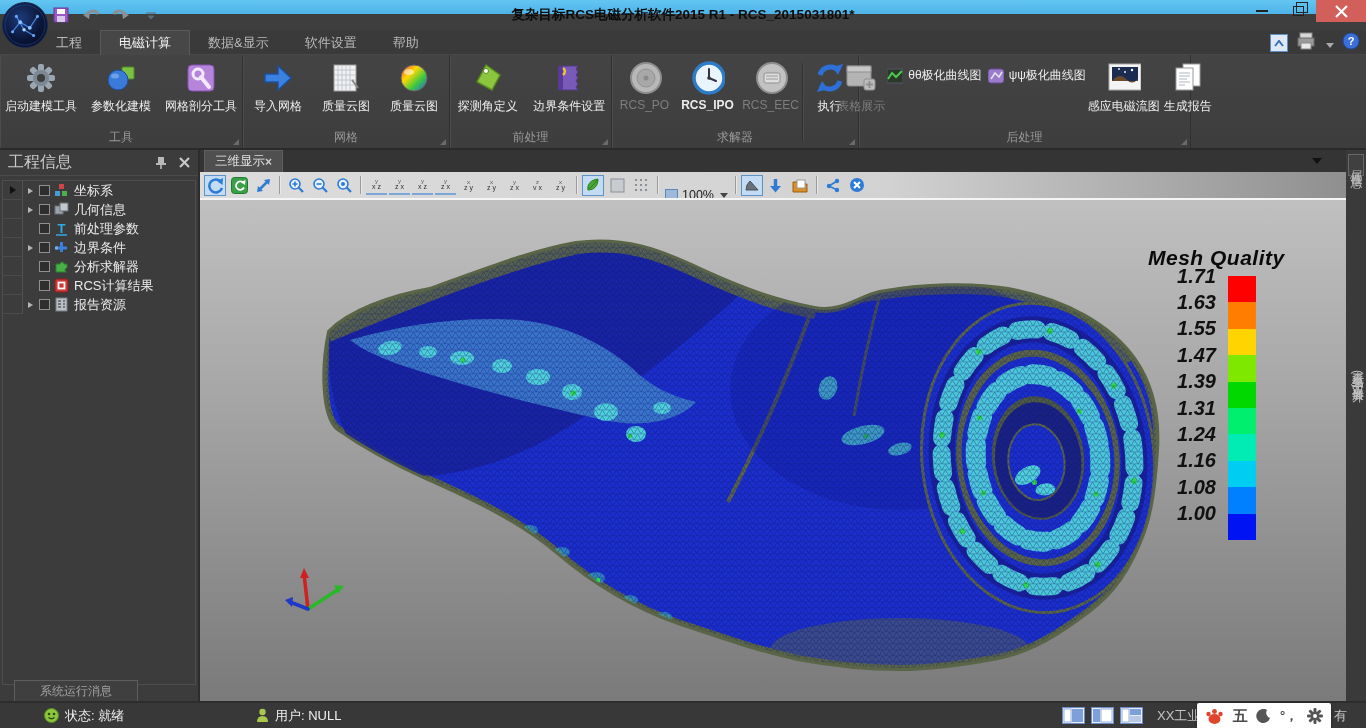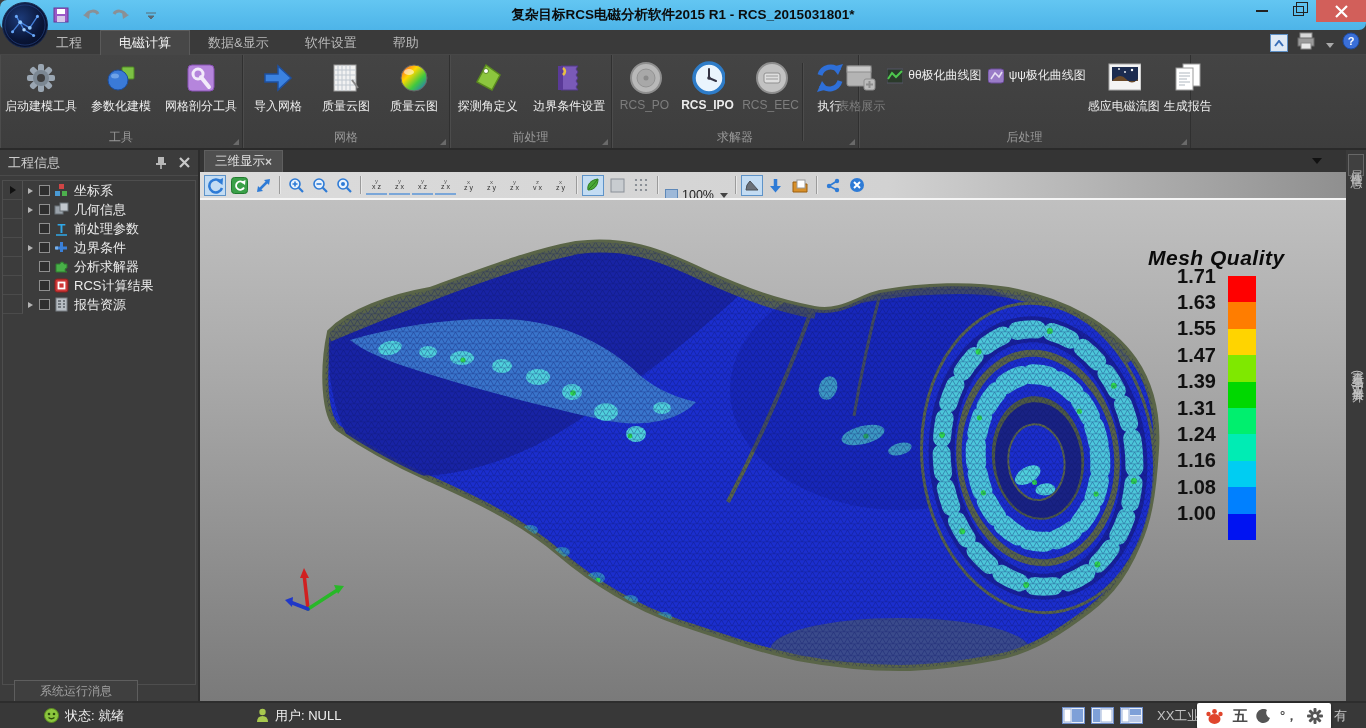--- a/index.html
+++ b/index.html
@@ -1,21 +1,21 @@
 <!DOCTYPE html>
 <html><head>
 <meta charset="utf-8">
 <style>
   * { margin:0; padding:0; box-sizing:border-box; font-family:"Liberation Sans", sans-serif; }
   html,body { width:1366px; height:728px; overflow:hidden; background:#3e3e3e; }
   .abs { position:absolute; }
   #app { position:relative; width:1366px; height:728px; }
 
   
-  #titlebar { left:0; top:0; width:1366px; height:30px; background:linear-gradient(#63c6f2,#4db4e8);border-radius:7px; }
+  #titlebar { left:0; top:0; width:1366px; height:14px; background:linear-gradient(#63c6f2,#4db4e8); }
   #logo { left:2px; top:2px; width:46px; height:46px; border-radius:50%;
           background:radial-gradient(circle at 40% 35%, #1c3a78 0%, #0a1638 55%, #04091c 100%);
           border:1px solid #1a2a50; z-index:50; }
   #logo svg { width:100%; height:100%; }
   .qat { top:4px; height:22px; display:flex; align-items:center; gap:8px; left:50px; }
   .qat-btn { width:22px; height:22px; display:flex; align-items:center; justify-content:center; }
   #win-controls { right:0; top:0; height:22px; display:flex; }
   .win-btn { width:36px; height:22px; display:flex; align-items:center; justify-content:center; }
   .win-btn.close { width:50px; background:#d25f5a; }
   .glyph-min { width:12px; height:2px; background:#222; }
@@ -43,21 +43,21 @@
   .icon32 { width:34px; height:34px; display:flex; align-items:center; justify-content:center; }
   .vsep { width:1px; height:78px; background:#303030; box-shadow:1px 0 0 #4c4c4c; margin-top:4px; }
   .smallrows { display:flex; gap:6px; padding-top:8px; }
   .smallbtn { display:flex; align-items:center; gap:5px; font-size:12px; color:#ececec; white-space:nowrap; }
 
   
   #divider { left:0; top:148px; width:1366px; height:2px; background:#2a2a2a; }
 
   
   #left-panel { left:0; top:150px; width:200px; height:551px; background:#3c3c3c; border-right:2px solid #2c2c2c; }
-  #lp-title { height:26px; display:flex; align-items:center; padding:0 8px; color:#cccccc; font-size:13px; border-bottom:1px solid #4a4a4a; }
+  #lp-title { height:26px; display:flex; align-items:center; padding:0 8px; color:#cccccc; font-size:16px; border-bottom:1px solid #4a4a4a; }
   #lp-title .sp { flex:1; }
   #tree { position:relative; margin:4px 2px 0 2px; border:1px solid #4e4e4e; height:505px; background:#3c3c3c; }
   .trow { display:flex; align-items:center; height:19px; }
   .tgutter { width:20px; height:19px; border-right:1px solid #525252; border-bottom:1px solid #4b4b4b; display:flex; align-items:center; justify-content:center; }
   .tri-b { width:0; height:0; border-top:4px solid transparent; border-bottom:4px solid transparent; border-left:6px solid #111; }
   .texp { width:14px; display:flex; justify-content:center; }
   .tri-g { width:0; height:0; border-top:3.5px solid transparent; border-bottom:3.5px solid transparent; border-left:5px solid #b4b4b4; }
   .tchk { width:11px; height:11px; border:1px solid #8f8f8f; background:#2e2e2e; margin:0 4px 0 2px; }
   .ticon { width:15px; height:15px; margin-right:5px; display:flex; align-items:center; justify-content:center; }
   .tlabel { font-size:13px; color:#ebebeb; white-space:nowrap; }
@@ -80,21 +80,21 @@
   #zoom-combo .pct { font-size:12.5px; color:#222; }
   #zoom-combo .da { width:0; height:0; border-left:4px solid transparent; border-right:4px solid transparent; border-top:5px solid #444; margin-left:2px; }
   #vp-whiteline { height:2px; background:#f5f5f5; }
   #canvas { position:relative; flex:1; background:linear-gradient(180deg,#c0c0c0 0%, #a9a9a9 35%, #7a7a7a 100%); overflow:hidden; }
   #model-svg { position:absolute; left:0; top:0; width:100%; height:100%; }
 
   
   #legend { position:absolute; right:50px; top:10px; width:130px; }
   #legend-title { font-size:21px; font-weight:bold; font-style:italic; color:#0a0a0a; margin-left:-18px; letter-spacing:0.5px;margin-top:36px; }
   .leg-row { display:flex; align-items:center; height:26.4px; }
-  .leg-val { width:62px; text-align:right; padding-right:12px; font-size:20px; font-weight:bold; color:#111; transform:translateY(-13px); }
+  .leg-val { width:62px; text-align:right; padding-right:12px; font-size:20px; font-weight:bold; font-style:italic; color:#111; transform:translateY(-13px); }
   .leg-band { width:28px; height:26.4px; }
 
   
   #right-strip { left:1346px; top:150px; width:20px; height:551px; background:#3a3a3a; }
   .vtext { writing-mode:vertical-rl; font-size:12px; color:#b8b8b8; letter-spacing:2px; }
   #prop-tab { position:absolute; left:2px; top:4px; width:16px; padding:6px 0; border:1px solid #676767; background:#404040; display:flex; justify-content:center; }
   #result-tab { position:absolute; left:3px; top:212px; color:#c2c2c2; }
 
   
   #statusbar { left:0; top:701px; width:1366px; height:27px; background:#383838; border-top:2px solid #2d2d2d; }

